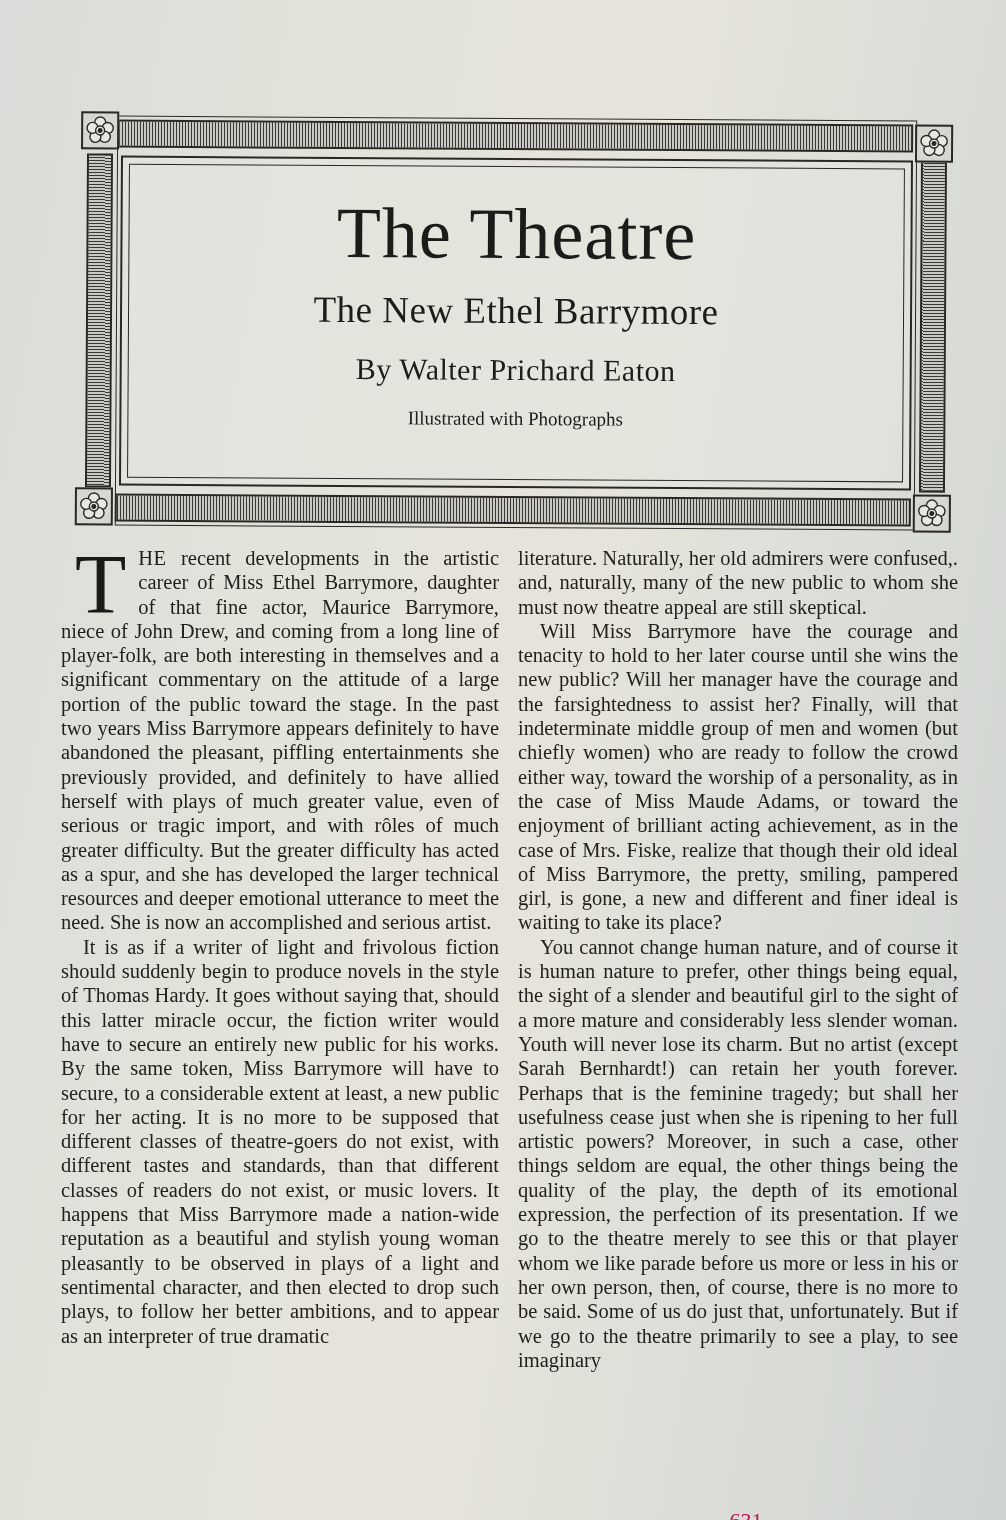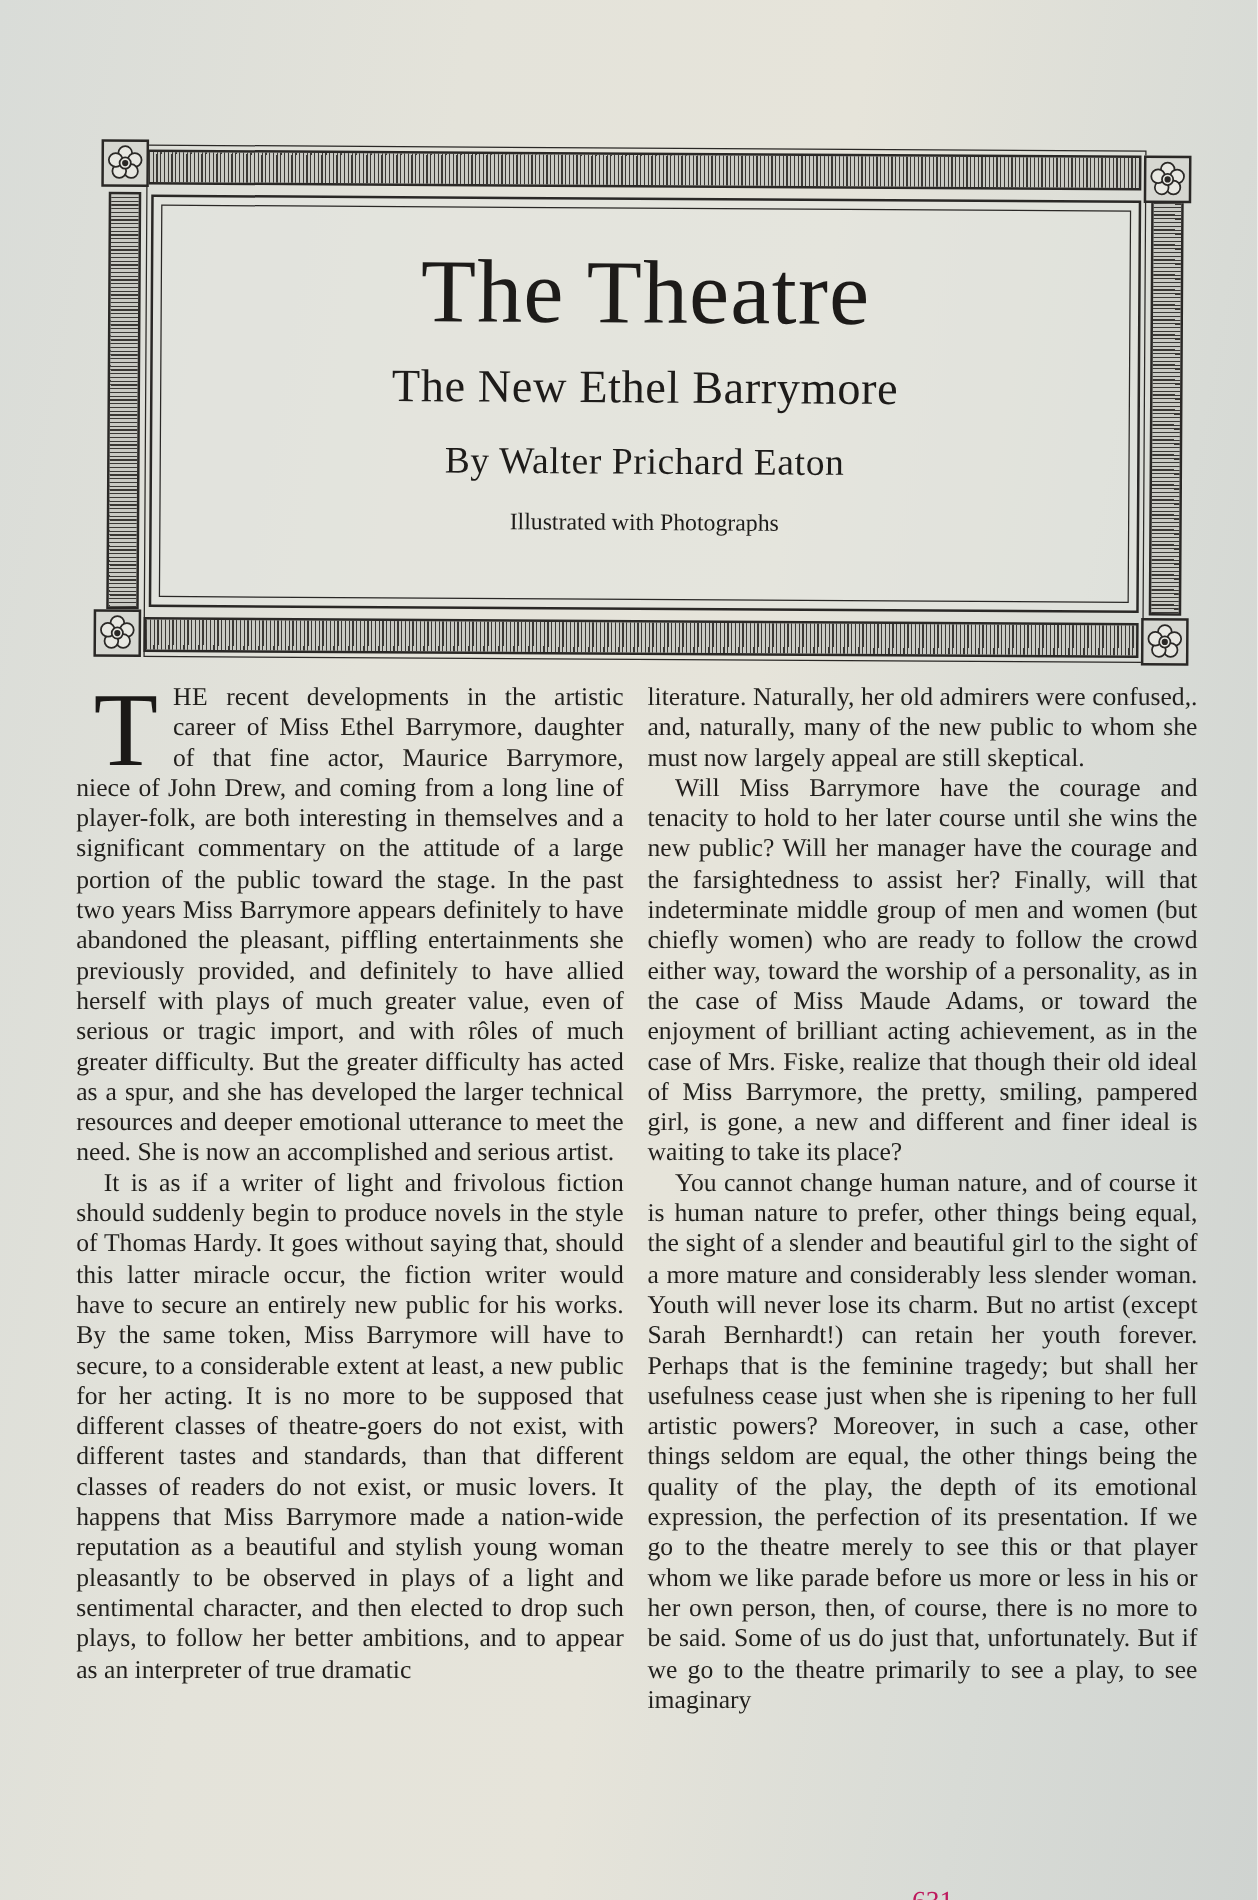--- a/index.html
+++ b/index.html
@@ -162,19 +162,19 @@
       <div class="illus">Illustrated with Photographs</div>
     </div>
   </div>
 
   <div class="col left">
     <p class="first"><span class="dropcap">T</span><span class="smallcaps">HE</span><span> recent developments in the artistic career of Miss Ethel Barrymore, daughter of that fine actor, Maurice Barrymore, niece of John Drew, and coming from a long line of player-folk, are both interesting in themselves and a significant commentary on the attitude of a large portion of the public toward the stage.  In the past two years Miss Barrymore appears definitely to have abandoned the pleasant, piffling entertainments she previously provided, and definitely to have allied herself with plays of much greater value, even of serious or tragic import, and with rôles of much greater difficulty.  But the greater difficulty has acted as a spur, and she has developed the larger technical resources and deeper emotional utterance to meet the need.  She is now an accomplished and serious artist.</span></p>
     <p>It is as if a writer of light and frivolous fiction should suddenly begin to produce novels in the style of Thomas Hardy.  It goes without saying that, should this latter miracle occur, the fiction writer would have to secure an entirely new public for his works.  By the same token, Miss Barrymore will have to secure, to a considerable extent at least, a new public for her acting.  It is no more to be supposed that different classes of theatre-goers do not exist, with different tastes and standards, than that different classes of readers do not exist, or music lovers.  It happens that Miss Barrymore made a nation-wide reputation as a beautiful and stylish young woman pleasantly to be observed in plays of a light and sentimental character, and then elected to drop such plays, to follow her better ambitions, and to appear as an interpreter of true dramatic</p>
   </div>
 
   <div class="col right">
-    <p class="noindent">literature.  Naturally, her old admirers were confused,. and, naturally, many of the new public to whom she must now largely appeal are still skeptical.</p>
+    <p class="noindent">literature.  Naturally, her old admirers were confused,. and, naturally, many of the new public to whom she must now theatre appeal are still skeptical.</p>
     <p>Will Miss Barrymore have the courage and tenacity to hold to her later course until she wins the new public?  Will her manager have the courage and the farsightedness to assist her?  Finally, will that indeterminate middle group of men and women (but chiefly women) who are ready to follow the crowd either way, toward the worship of a personality, as in the case of Miss Maude Adams, or toward the enjoyment of brilliant acting achievement, as in the case of Mrs. Fiske, realize that though their old ideal of Miss Barrymore, the pretty, smiling, pampered girl, is gone, a new and different and finer ideal is waiting to take its place?</p>
     <p>You cannot change human nature, and of course it is human nature to prefer, other things being equal, the sight of  a slender and beautiful girl to the sight of a more mature and considerably less slender woman.  Youth will never lose its charm.  But no artist (except Sarah Bernhardt!) can retain her youth forever.  Perhaps that is the feminine tragedy; but shall her usefulness cease just when she is ripening to her full artistic powers?  Moreover, in such a case, other things seldom are equal, the other things being the quality of the play, the depth of its emotional expression, the perfection of its presentation.  If we go to the theatre merely to see this or that player whom we like parade before us more or less in his or her own person, then, of course, there is no more to be said.  Some of us do just that, unfortunately.  But if we go to the theatre primarily to see a play, to see imaginary</p>
   </div>
 
   <div class="folio">631</div>
 </div>
 
 </body></html>

